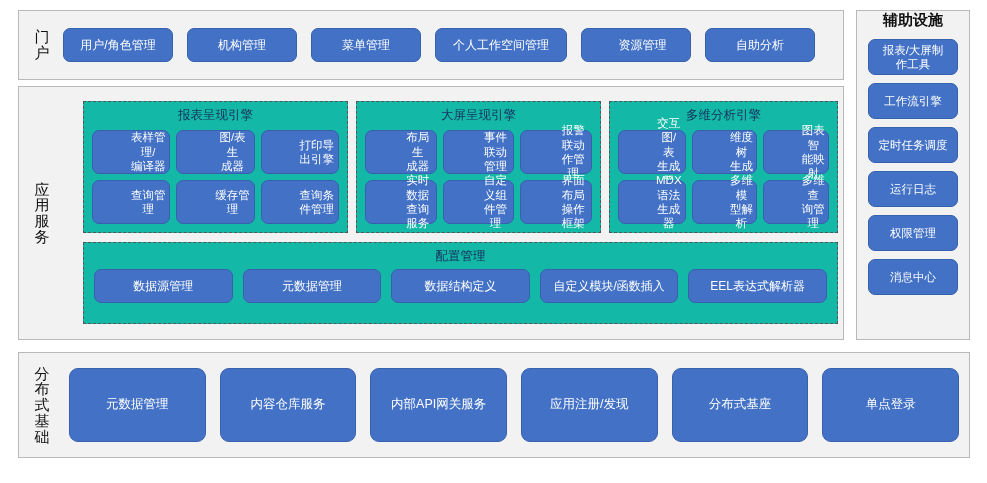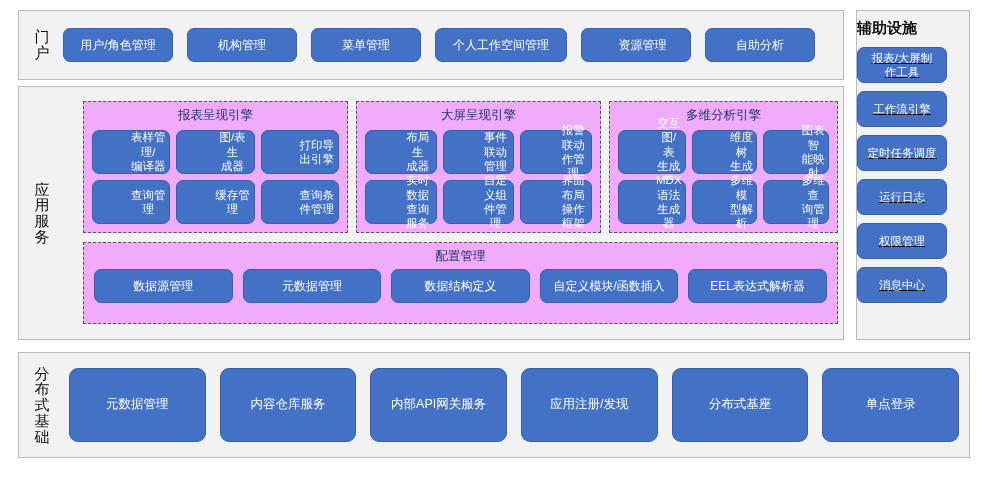--- a/index.html
+++ b/index.html
@@ -53,36 +53,36 @@
   #portal-section{left:18px;top:10px;width:826px;height:70px;}
   .portal-row{
     position:absolute;left:44px;top:0;right:6px;bottom:0;
     display:flex;align-items:center;gap:0px;
   }
   .portal-row .btn{height:34px;margin-right:14px;font-size:12px;}
 
   
   #aux-section{left:856px;top:10px;width:114px;height:330px;}
   #aux-section .aux-title{
-    text-align:left;font-size:15px;font-weight:bold;color:#111;
-    margin-top:8px;
+    text-align:center;font-size:15px;font-weight:bold;color:#111;
+    margin-top:0;
     font-family:Liberation Mono, monospace;
   }
   .aux-list{
-    display:flex;flex-direction:column;
-    gap:8px;margin-top:9px;text-decoration:underline;
+    display:flex;flex-direction:column;align-items:center;
+    gap:8px;margin-top:9px;
   }
   .aux-list .btn{width:90px;height:36px;font-size:11.5px;}
 
   
   #app-section{left:18px;top:86px;width:826px;height:254px;}
 
   .engine{
     position:absolute;
-    background:#f0abfc;
+    background:#14b8a6;
     border:1px dashed #555;
     box-sizing:border-box;
   }
   .engine-title{
     text-align:center;font-size:12.5px;color:#16305e;
     margin-top:5px;font-weight:normal;
   }
   .grid3{
     display:grid;
     grid-template-columns:repeat(3,1fr);

